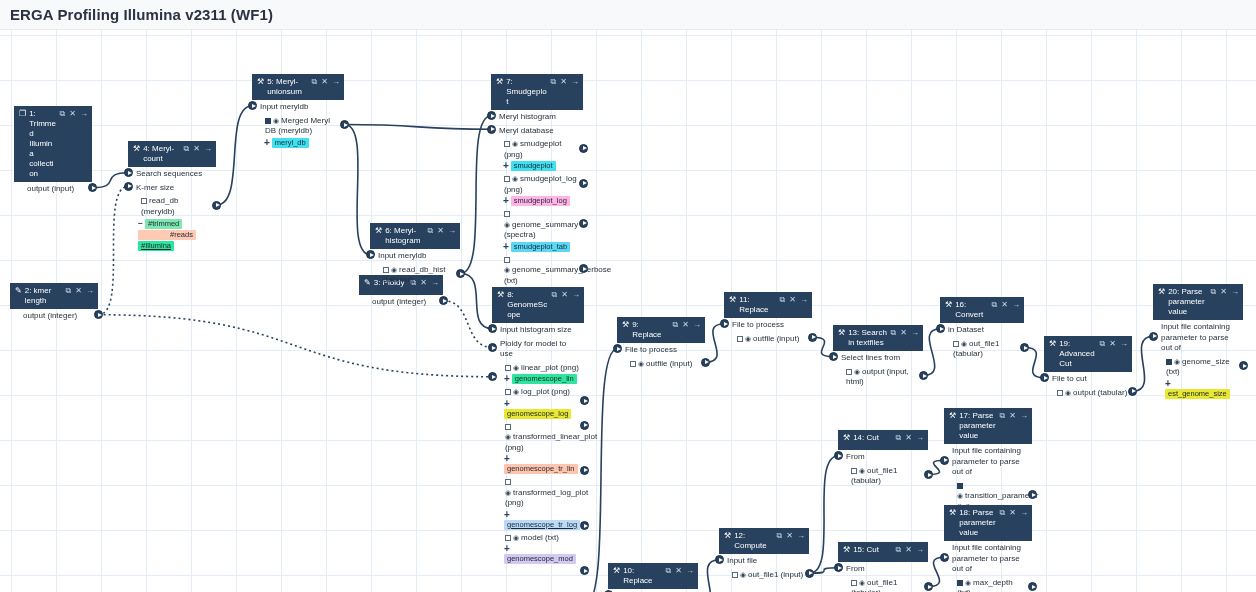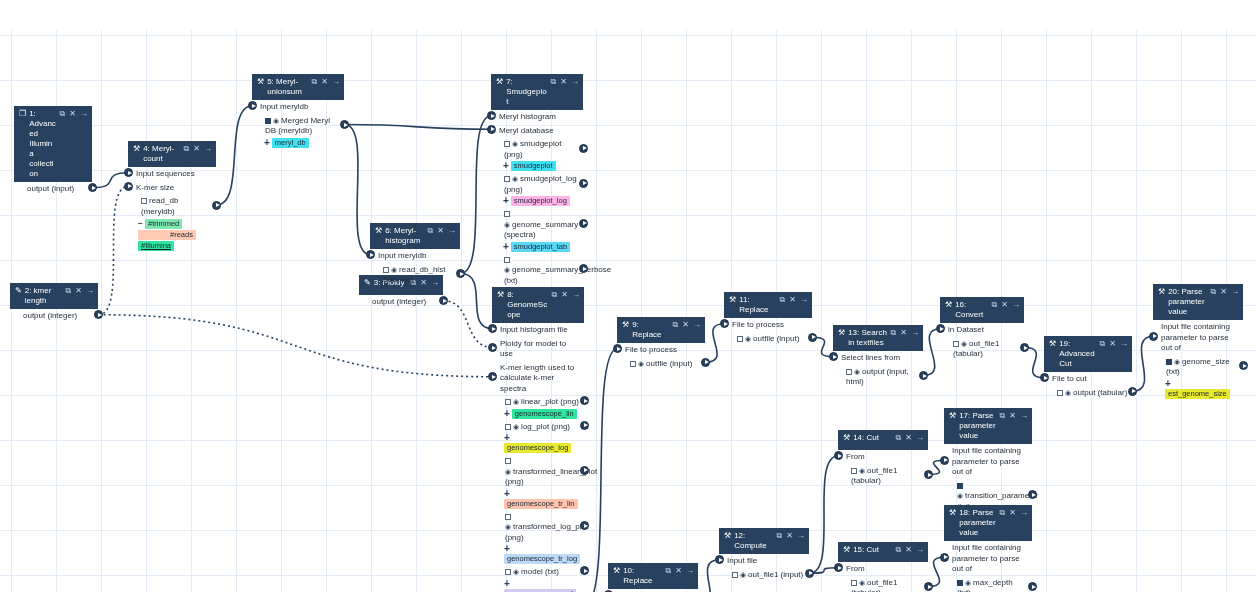--- a/index.html
+++ b/index.html
@@ -101,20 +101,23 @@
     border-top: 2.5px solid transparent;
     border-bottom: 2.5px solid transparent;
   }
   .term.out { background: #27415f; }
 </style>
 </head>
 <body>
 
 <div id="app">
 
+  <div id="header">
+    <div class="title">ERGA Profiling Illumina v2311 (WF1)</div>
+  </div>
 
   <div id="canvas">
     <svg id="edges">
         <path d="M 92.5 157.75 C 122.5 157.75, 98.5 142.75, 128.5 142.75" fill="none" stroke="#27415f" stroke-width="1.6"></path>
         <path d="M 98.5 284.75 C 128.5 284.75, 98.5 156.25, 128.5 156.25" fill="none" stroke="#27415f" stroke-width="1.6" stroke-dasharray="2,3"></path>
         <path d="M 98.5 284.75 C 315.20000000000005 284.75, 275.79999999999995 346.75, 492.5 346.75" fill="none" stroke="#27415f" stroke-width="1.6" stroke-dasharray="2,3"></path>
         <path d="M 216.5 175 C 246.5 175, 222.5 75.75, 252.5 75.75" fill="none" stroke="#27415f" stroke-width="1.6"></path>
         <path d="M 344.5 94.5 C 374.5 94.5, 340.5 224.75, 370.5 224.75" fill="none" stroke="#27415f" stroke-width="1.6"></path>
         <path d="M 344.5 94.5 C 425.35 94.5, 410.65 99.25, 491.5 99.25" fill="none" stroke="#27415f" stroke-width="1.6"></path>
         <path d="M 460.5 243.5 C 490.5 243.5, 461.5 85.75, 491.5 85.75" fill="none" stroke="#27415f" stroke-width="1.6"></path>
@@ -130,21 +133,21 @@
         <path d="M 809.5 543.25 C 839.5 543.25, 808.5 425.75, 838.5 425.75" fill="none" stroke="#27415f" stroke-width="1.6"></path>
         <path d="M 928.5 444.5 C 958.5 444.5, 914.5 430.25, 944.5 430.25" fill="none" stroke="#27415f" stroke-width="1.6"></path>
         <path d="M 928.5 556.5 C 958.5 556.5, 914.5 527.25, 944.5 527.25" fill="none" stroke="#27415f" stroke-width="1.6"></path>
         <path d="M 1024.5 317.5 C 1054.5 317.5, 1014.5 347.75, 1044.5 347.75" fill="none" stroke="#27415f" stroke-width="1.6"></path>
         <path d="M 1132.5 361.25 C 1162.5 361.25, 1123.5 306.25, 1153.5 306.25" fill="none" stroke="#27415f" stroke-width="1.6"></path>
       </svg>
     <div id="node-layer">
         <div class="node" id="node-1" style="left: 14px; top: 76px; width: 78px;">
           <div class="nhead">
             <span class="hicon">❐</span>
-            <span class="htitle">1: Advanced Illumina collection</span>
+            <span class="htitle">1: Trimmed Illumina collection</span>
             <span class="hbtns">
               <span class="hbtn">⧉</span>
               <span class="hbtn">✕</span>
               <span class="hbtn">→</span>
             </span>
           </div>
           <div class="nbody">
             <div class="row output"><span>output (input)</span></div>
           </div>
         </div>
@@ -180,21 +183,21 @@
           <div class="nhead">
             <span class="hicon">⚒</span>
             <span class="htitle">4: Meryl-count</span>
             <span class="hbtns">
               <span class="hbtn">⧉</span>
               <span class="hbtn">✕</span>
               <span class="hbtn">→</span>
             </span>
           </div>
           <div class="nbody">
-            <div class="row input">Input sequences</div>
+            <div class="row input">Search sequences</div>
             <div class="row input">K-mer size</div>
             <div class="row output"><span class="cb"></span><span>read_db (meryldb)</span></div>
             <div class="hashtags"><span class="dash">−</span><span class="tag" style="background: rgb(126, 232, 176);">#trimmed</span><span class="tag" style="background: rgb(255, 201, 179); padding-left: 32px;">#reads</span><span class="tag" style="background: rgb(46, 229, 157); text-decoration: underline;">#Illumina</span></div>
           </div>
         </div>
         <div class="node" id="node-5" style="left: 252px; top: 44px; width: 92px;">
           <div class="nhead">
             <span class="hicon">⚒</span>
             <span class="htitle">5: Meryl-unionsum</span>
             <span class="hbtns">
@@ -251,31 +254,30 @@
           <div class="nhead">
             <span class="hicon">⚒</span>
             <span class="htitle">8: GenomeScope</span>
             <span class="hbtns">
               <span class="hbtn">⧉</span>
               <span class="hbtn">✕</span>
               <span class="hbtn">→</span>
             </span>
           </div>
           <div class="nbody">
-            <div class="row input">Input histogram file</div>
+            <div class="row input">Input histogram size</div>
             <div class="row input">Ploidy for model to use</div>
-            <div class="row input">K-mer length used to calculate k-mer spectra</div>
             <div class="row output"><span class="cb"></span><span class="eye">◉</span><span>linear_plot (png)</span></div>
             <div class="tagline"><span class="plus">+</span><span class="tag" style="background: rgb(46, 229, 157);">genomescope_lin</span></div>
             <div class="row output"><span class="cb"></span><span class="eye">◉</span><span>log_plot (png)</span></div>
             <div class="tagline"><span class="plus">+</span><span class="tag" style="background: rgb(232, 232, 46);">genomescope_log</span></div>
             <div class="row output"><span class="cb"></span><span class="eye">◉</span><span>transformed_linear_plot (png)</span></div>
             <div class="tagline"><span class="plus">+</span><span class="tag" style="background: rgb(255, 196, 174);">genomescope_tr_lin</span></div>
             <div class="row output"><span class="cb"></span><span class="eye">◉</span><span>transformed_log_plot (png)</span></div>
-            <div class="tagline"><span class="plus">+</span><span class="tag" style="background: rgb(188, 217, 245);">genomescope_tr_log</span></div>
+            <div class="tagline"><span class="plus">+</span><span class="tag" style="background: rgb(188, 217, 245); text-decoration: underline;">genomescope_tr_log</span></div>
             <div class="row output"><span class="cb"></span><span class="eye">◉</span><span>model (txt)</span></div>
             <div class="tagline"><span class="plus">+</span><span class="tag" style="background: rgb(212, 201, 240);">genomescope_mod</span></div>
           </div>
         </div>
         <div class="node" id="node-9" style="left: 617px; top: 287px; width: 88px;">
           <div class="nhead">
             <span class="hicon">⚒</span>
             <span class="htitle">9: Replace</span>
             <span class="hbtns">
               <span class="hbtn">⧉</span>

